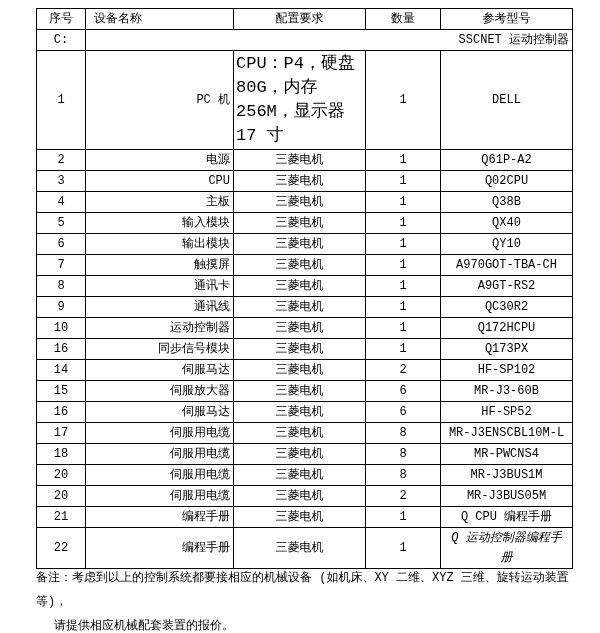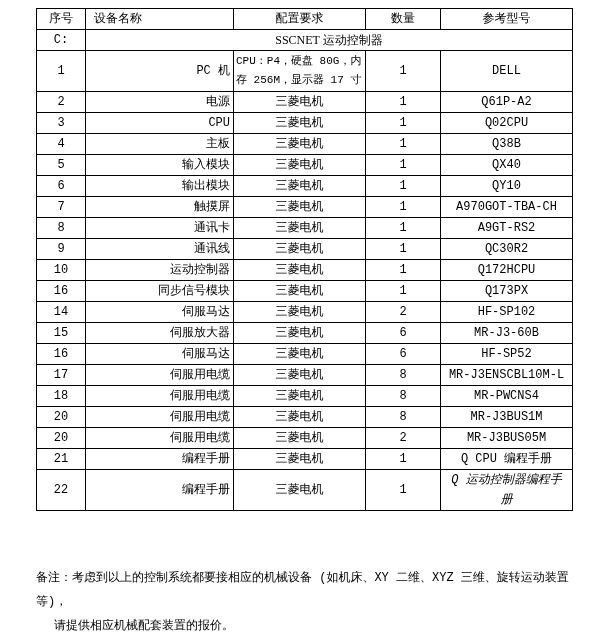--- a/index.html
+++ b/index.html
@@ -32,30 +32,30 @@
     padding: 0 3px;
     font-weight: normal;
     vertical-align: middle;
     overflow: hidden;
     word-break: break-word;
   }
   .spec-table th { text-align: center; margin-top: 24px; }
   .spec-table th.c-name { text-align: left; padding-left: 8px; }
 
   .sec-id   { text-align: center; font-weight: bold; }
-  .sec-title{ text-align: center; font-weight: bold; font-family: Liberation Serif, serif; }
+  .sec-title{ text-align: right; font-weight: bold; }
 
   .td-no    { text-align: center; }
   .td-name  { text-align: right; padding-left: 8px; }
   .td-cfg   { text-align: center; }
   .td-cfg.cfg-long {
     text-align: left;
     padding: 1px 2px;
-    font-size: 11px;
-    line-height: 19px;
+    font-size: 17px;
+    line-height: 24px;
   }
   .td-qty   { text-align: center; }
   .td-model { text-align: center; padding-left: 6px; }
   .td-model .narrow {
     display: inline-block;
     max-width: 112px;
     vertical-align: middle;
     font-style: italic;
   }
 

